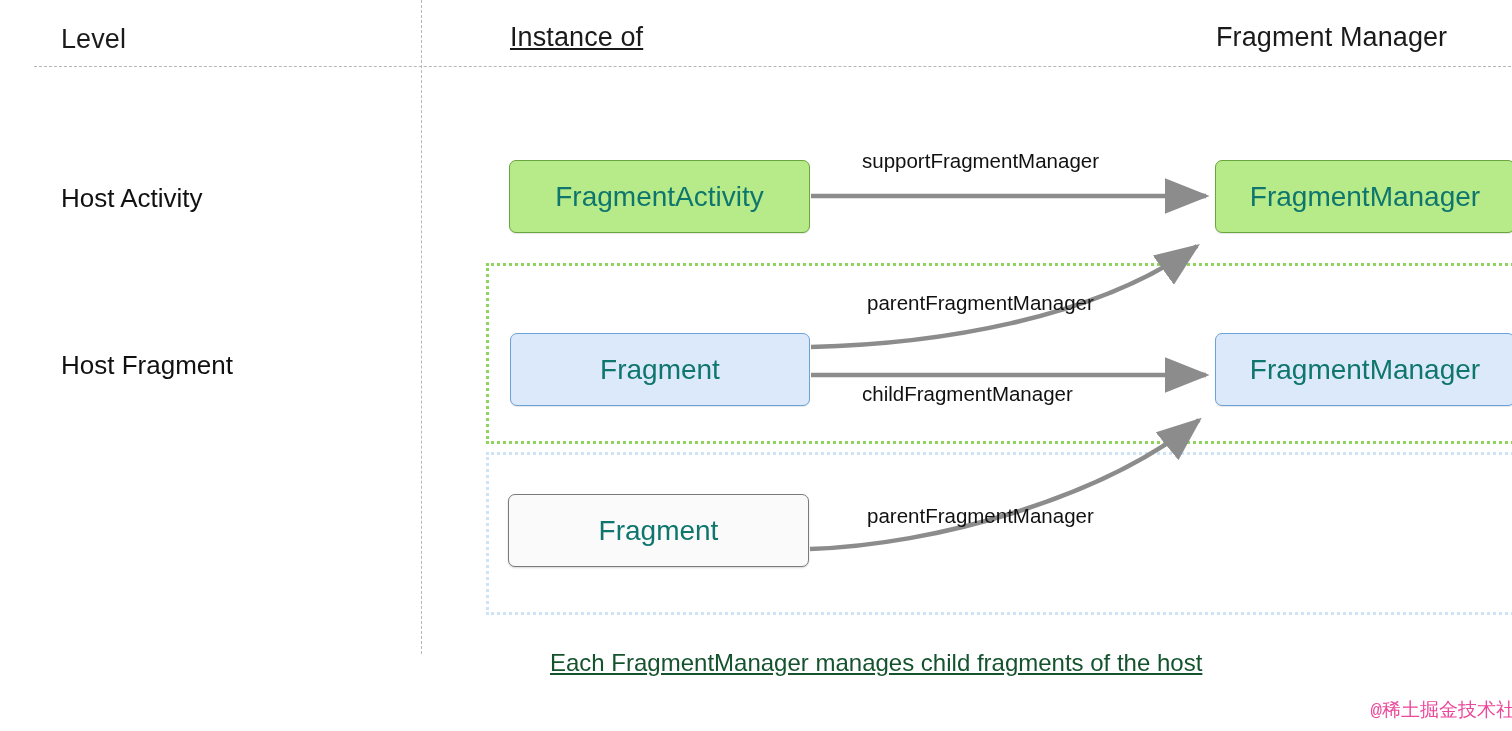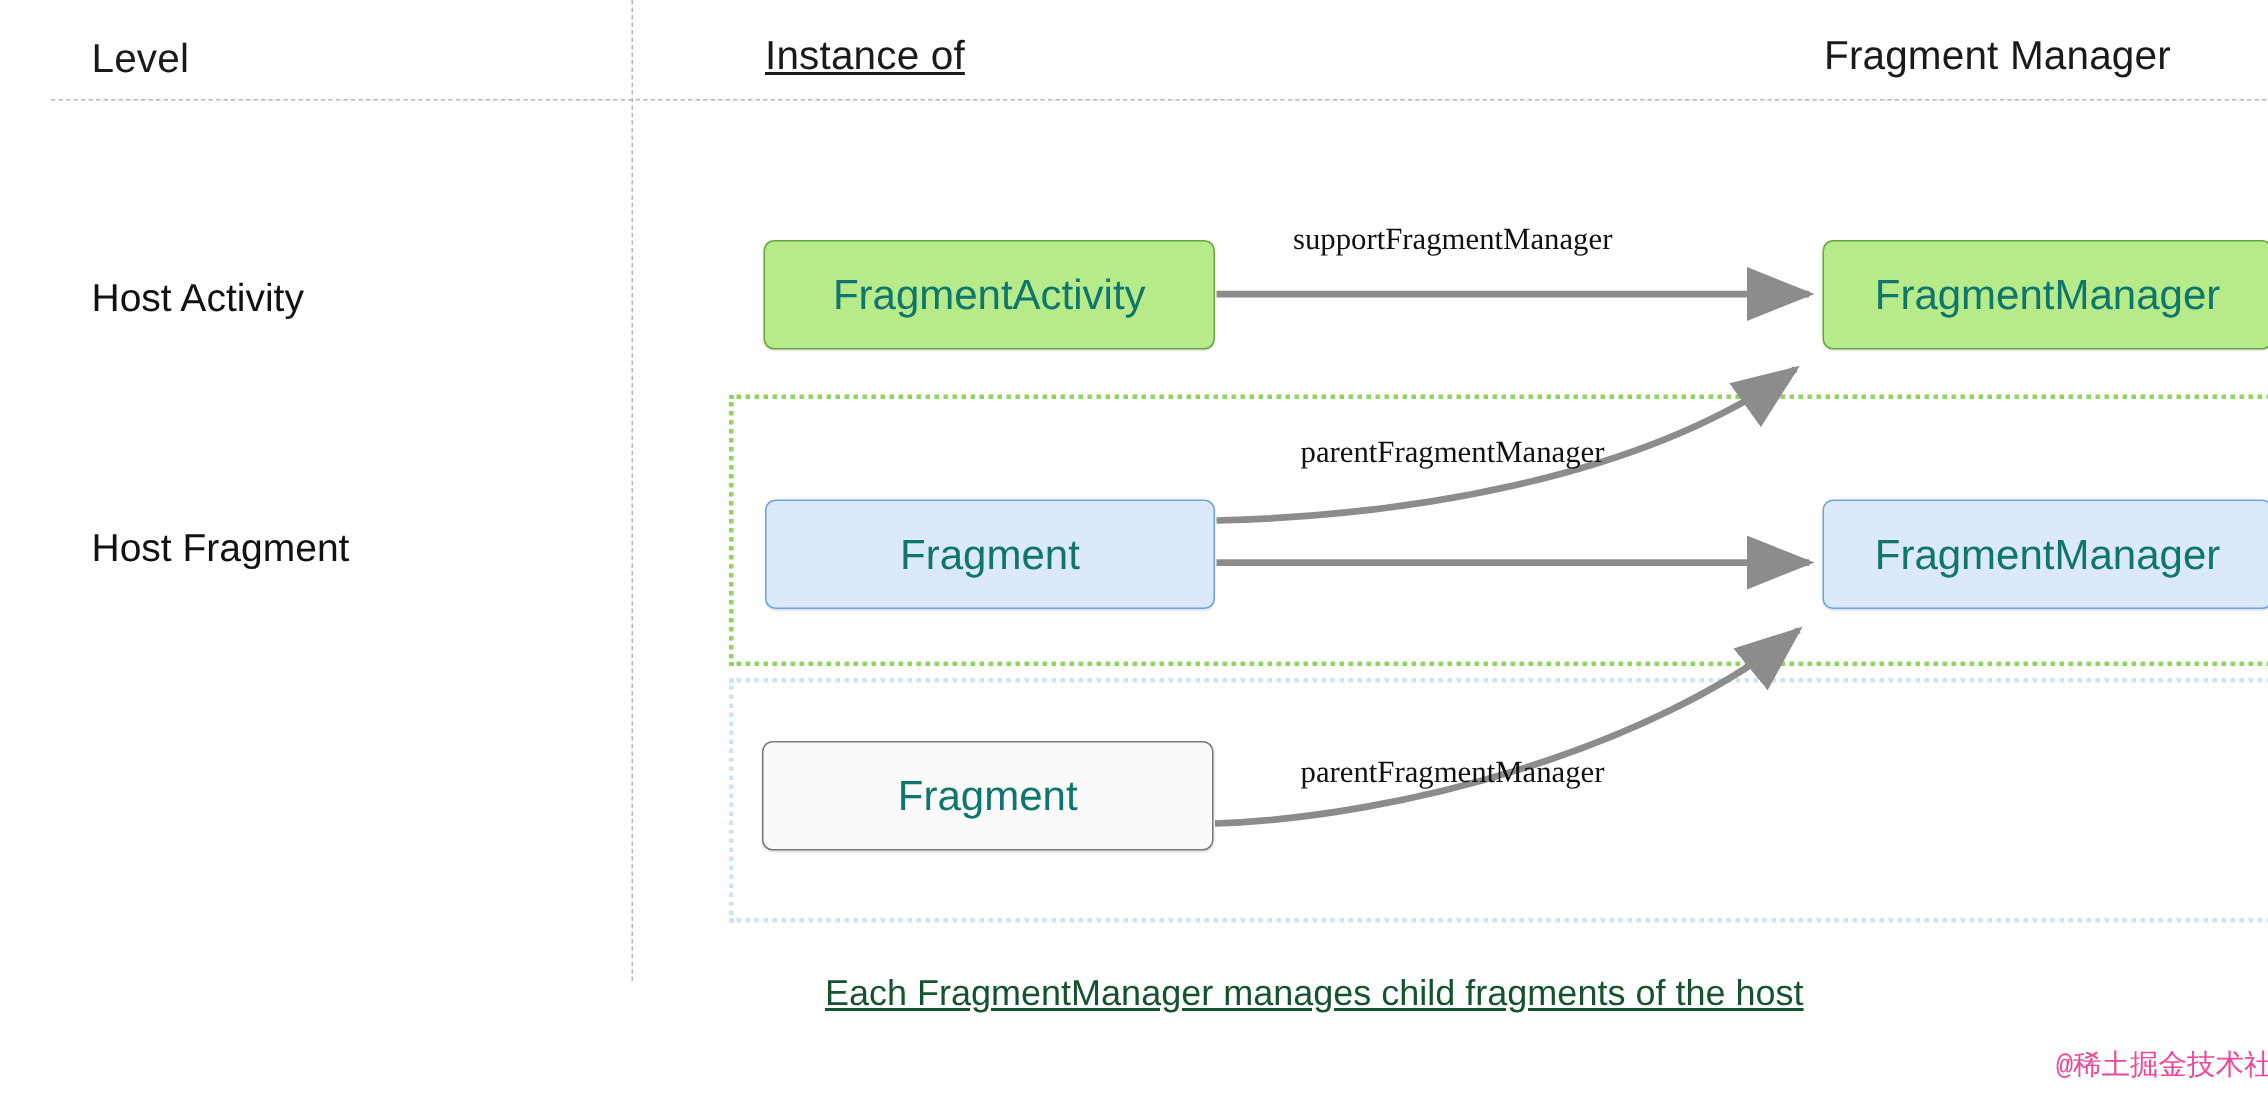--- a/index.html
+++ b/index.html
@@ -112,21 +112,21 @@
   }
   #node-fragment-activity   { left: 475px;  top: 160px; width: 301px; height: 73px; }
   #node-fm-activity         { left: 1181px; top: 160px; width: 300px; height: 73px; }
   #node-host-fragment       { left: 476px;  top: 333px; width: 300px; height: 73px; }
   #node-fm-fragment         { left: 1181px; top: 333px; width: 300px; height: 73px; }
   #node-child-fragment      { left: 474px;  top: 494px; width: 301px; height: 73px; }
 
   
   .edge-label {
     position: absolute;
-    font-family: Liberation Serif, serif;
+    font-family: Liberation Sans, sans-serif;
     font-size: 20.5px;
     color: #111111;
     white-space: nowrap;
     letter-spacing: 0px;
   }
   #label-support { left: 828px; top: 149px; }
   #label-parent-host { left: 833px; top: 291px; }
   #label-child { left: 828px; top: 382px; }
   #label-parent-child { left: 833px; top: 504px; }
 
@@ -202,19 +202,20 @@
   </svg>
 
   <div class="node node-green" id="node-fragment-activity">FragmentActivity</div>
   <div class="node node-green" id="node-fm-activity">FragmentManager</div>
   <div class="node node-blue" id="node-host-fragment">Fragment</div>
   <div class="node node-blue" id="node-fm-fragment">FragmentManager</div>
   <div class="node node-plain" id="node-child-fragment">Fragment</div>
 
   <div class="edge-label" id="label-support">supportFragmentManager</div>
   <div class="edge-label" id="label-parent-host">parentFragmentManager</div>
+  <div class="edge-label" id="label-child">childFragmentManager</div>
   <div class="edge-label" id="label-parent-child">parentFragmentManager</div>
 
   <div id="caption">Each FragmentManager manages child fragments of the host</div>
 
   <div id="watermark">@稀土掘金技术社区</div>
 
 </div>
 
 </body></html>

